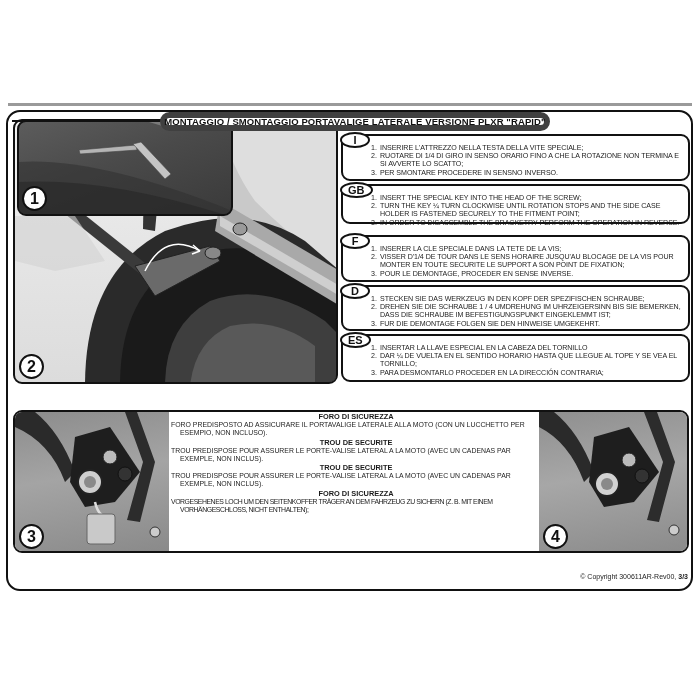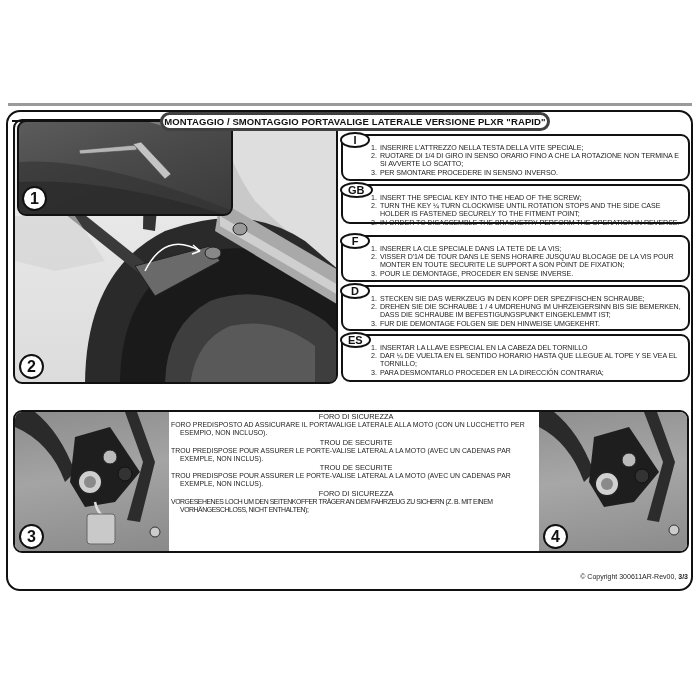--- a/index.html
+++ b/index.html
@@ -5,21 +5,21 @@
   * { box-sizing: border-box; margin: 0; padding: 0; }
   html, body { width: 700px; height: 700px; background: #ffffff; overflow: hidden; }
   body { position: relative; font-family: "Liberation Sans", "DejaVu Sans", sans-serif; color: #111; }
 
   .top-rule { position: absolute; left: 8px; top: 103px; width: 684px; height: 3px; background: #9a9a9a; }
 
   .frame { position: absolute; left: 6px; top: 110px; width: 687px; height: 481px;
     border: 2px solid #111; border-radius: 14px; background: #fff; }
 
   .title-pill { position: absolute; left: 160px; top: 112px; width: 390px; height: 19px;
-    border: 3px solid #404040; border-radius: 10px; background: #fff; z-index: 5;
+    border: 6px solid #404040; border-radius: 10px; background: #fff; z-index: 5;
     display: flex; align-items: center; justify-content: center;
     font-weight: bold; font-size: 9.5px; letter-spacing: 0.1px; white-space: nowrap; }
   .title-line { position: absolute; left: 12px; top: 120px; width: 150px; height: 2px; background: #111; z-index: 4; }
 
   
   .photo-main { position: absolute; left: 13px; top: 119px; width: 325px; height: 265px;
     border: 2px solid #111; border-radius: 9px; overflow: hidden;
     background: linear-gradient(180deg, #f2f2f2 0%, #e7e7e7 40%, #dcdcdc 100%); }
   .photo-main svg { position: absolute; left: 0; top: 0; }
   .photo-inset { position: absolute; left: 17px; top: 120px; width: 216px; height: 96px;
@@ -49,21 +49,21 @@
     border: 2px solid #111; border-radius: 9px; overflow: hidden; background: #fff; }
   .photo-3 { position: absolute; left: 0; top: 0; width: 154px; height: 139px;
     background: linear-gradient(170deg, #8c8c8c 0%, #a4a4a4 45%, #8a8a8a 100%); }
   .photo-4 { position: absolute; right: 0; top: 0; width: 148px; height: 139px;
     background: linear-gradient(170deg, #8f8f8f 0%, #a7a7a7 45%, #8b8b8b 100%); }
   .photo-3 svg, .photo-4 svg { position: absolute; left: 0; top: 0; }
 
   .security { position: absolute; left: 156px; top: 1px; width: 370px; height: 138px;
     font-size: 6.9px; line-height: 7.8px; text-transform: uppercase; color: #1b1b1b; }
   .sec-block { margin-bottom: 1.5px; }
-  .sec-head { text-align: center; font-weight: normal; font-size: 7.4px; line-height: 8.4px; }
+  .sec-head { text-align: center; font-weight: bold; font-size: 7.4px; line-height: 8.4px; }
   .sec-body { text-indent: -9px; padding-left: 9px; }
   .sec-body.condensed { letter-spacing: -0.45px; }
 
   .copyright { position: absolute; right: 12px; top: 573px; font-size: 7px; color: #222; white-space: nowrap; }
   .copyright b { font-weight: bold; }
 </style>
 </head>
 <body>
 
 <div class="top-rule"></div>

